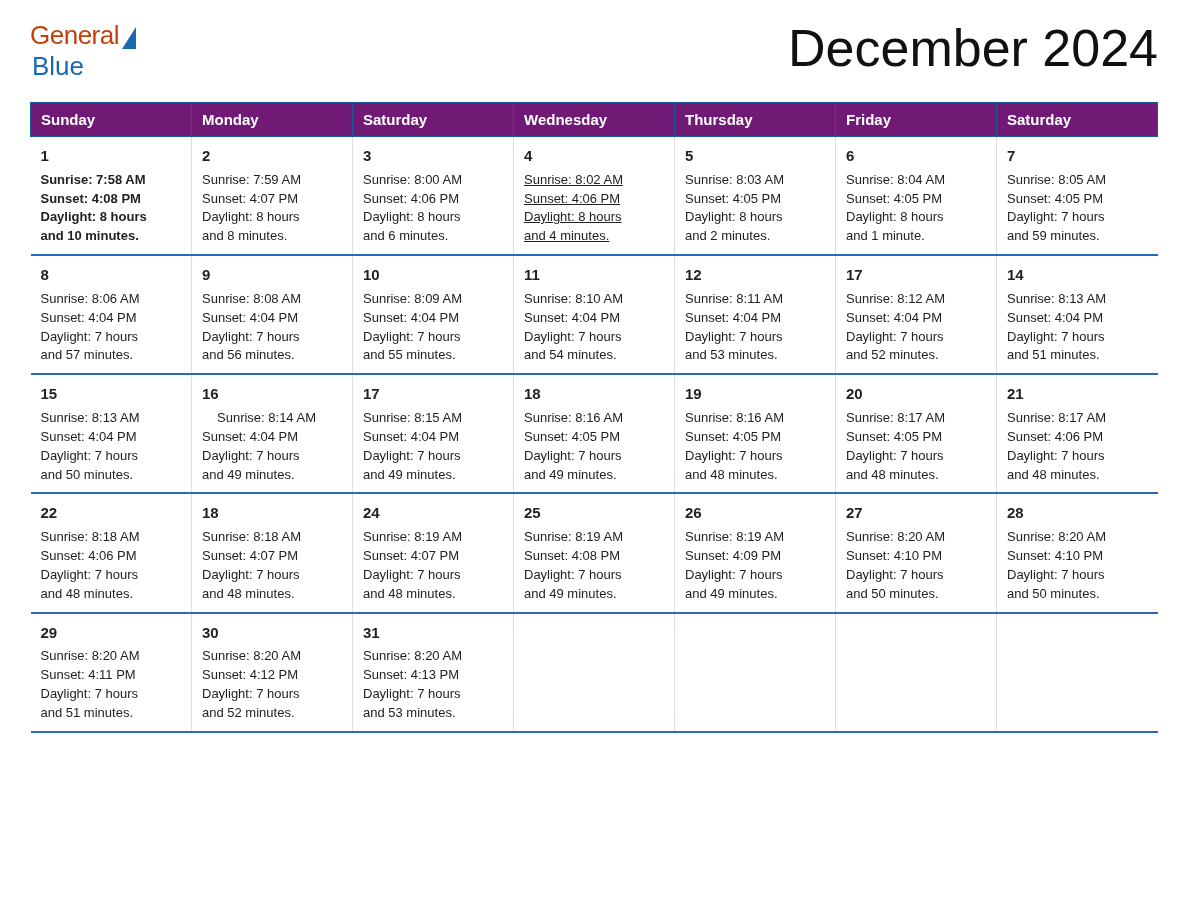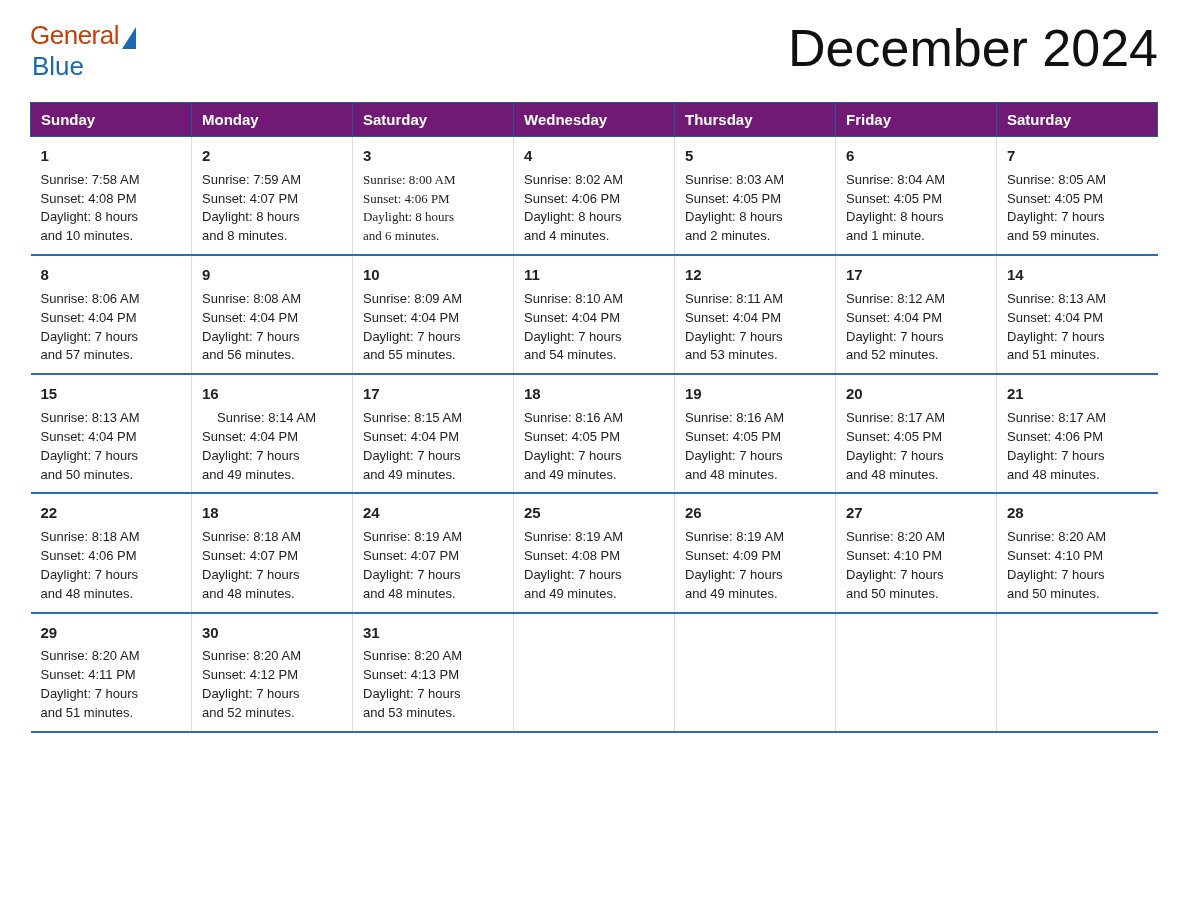--- a/index.html
+++ b/index.html
@@ -123,33 +123,33 @@
         <th>Monday</th>
         <th>Saturday</th>
         <th>Wednesday</th>
         <th>Thursday</th>
         <th>Friday</th>
         <th>Saturday</th>
       </tr>
   </thead>
   <tbody>
   <tr>
-        <td><span class="day-number">1</span><span class="day-info" style="white-space: pre-line;">Sunrise: 7:58 AM
+        <td><span class="day-number">1</span><span class="day-info" style="white-space: pre-line; font-weight: bold;">Sunrise: 7:58 AM
 Sunset: 4:08 PM
 Daylight: 8 hours
 and 10 minutes.</span></td>
         <td><span class="day-number">2</span><span class="day-info" style="white-space: pre-line;">Sunrise: 7:59 AM
 Sunset: 4:07 PM
 Daylight: 8 hours
 and 8 minutes.</span></td>
-        <td><span class="day-number">3</span><span class="day-info" style="white-space: pre-line; font-family: Liberation Serif, serif;">Sunrise: 8:00 AM
+        <td><span class="day-number">3</span><span class="day-info" style="white-space: pre-line;">Sunrise: 8:00 AM
 Sunset: 4:06 PM
 Daylight: 8 hours
 and 6 minutes.</span></td>
-        <td><span class="day-number">4</span><span class="day-info" style="white-space: pre-line;">Sunrise: 8:02 AM
+        <td><span class="day-number">4</span><span class="day-info" style="white-space: pre-line; text-decoration: underline;">Sunrise: 8:02 AM
 Sunset: 4:06 PM
 Daylight: 8 hours
 and 4 minutes.</span></td>
         <td><span class="day-number">5</span><span class="day-info" style="white-space: pre-line;">Sunrise: 8:03 AM
 Sunset: 4:05 PM
 Daylight: 8 hours
 and 2 minutes.</span></td>
         <td><span class="day-number">6</span><span class="day-info" style="white-space: pre-line;">Sunrise: 8:04 AM
 Sunset: 4:05 PM
 Daylight: 8 hours

